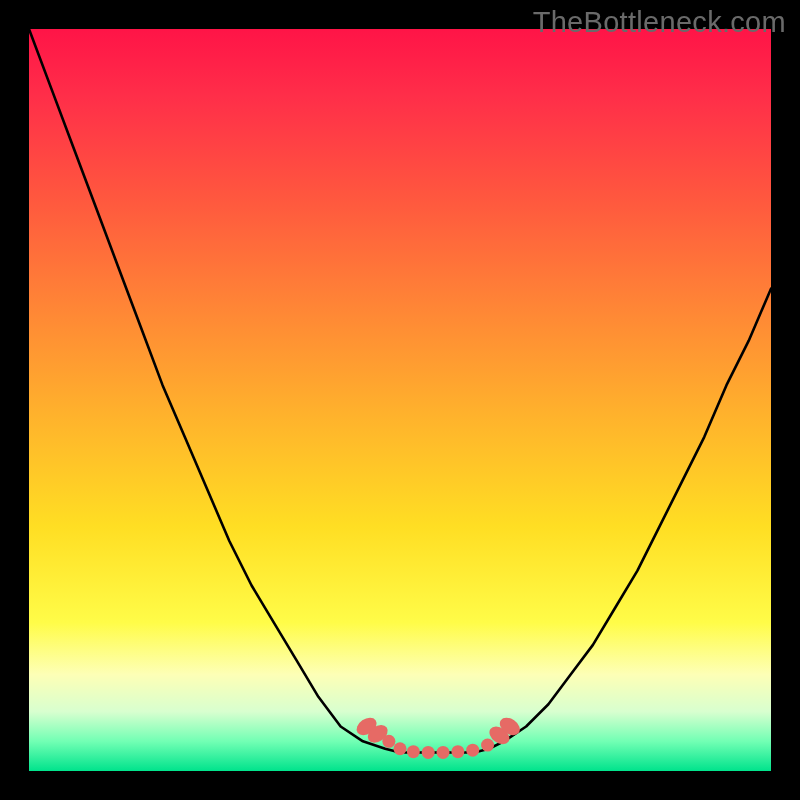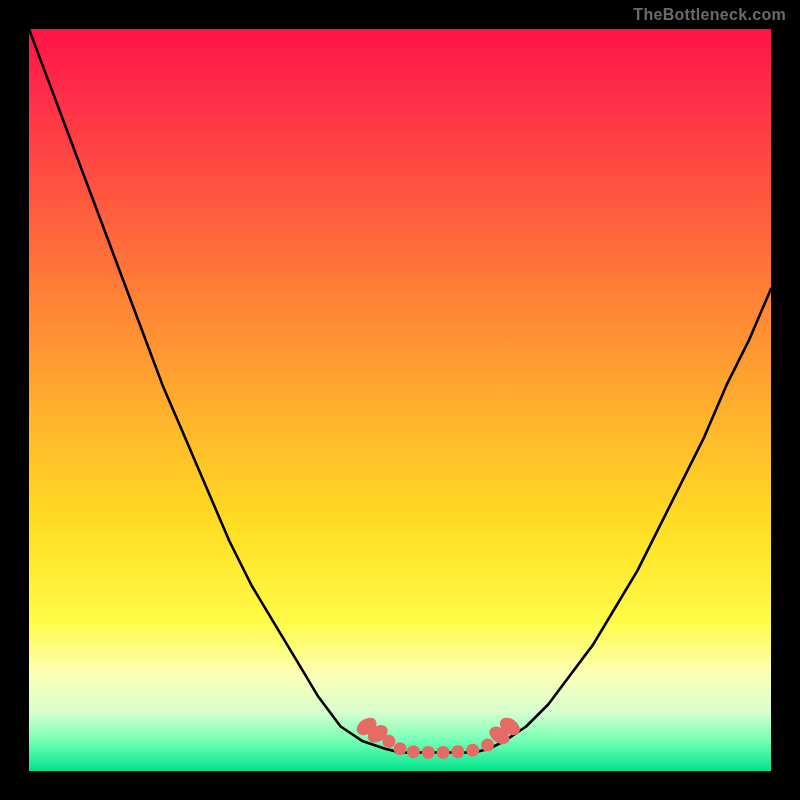--- a/index.html
+++ b/index.html
@@ -15,22 +15,22 @@
     position: relative;
     width: 800px;
     height: 800px;
     background: #000;
   }
   .watermark {
     position: absolute;
     top: 6px;
     right: 14px;
     color: #6a6a6a;
-    font-size: 16px;
-    font-weight: 700;
+    font-size: 29px;
+    font-weight: 400;
     letter-spacing: 0.3px;
     z-index: 20;
   }
   .plot {
     position: absolute;
     left: 29px;
     top: 29px;
     width: 742px;
     height: 742px;
     

